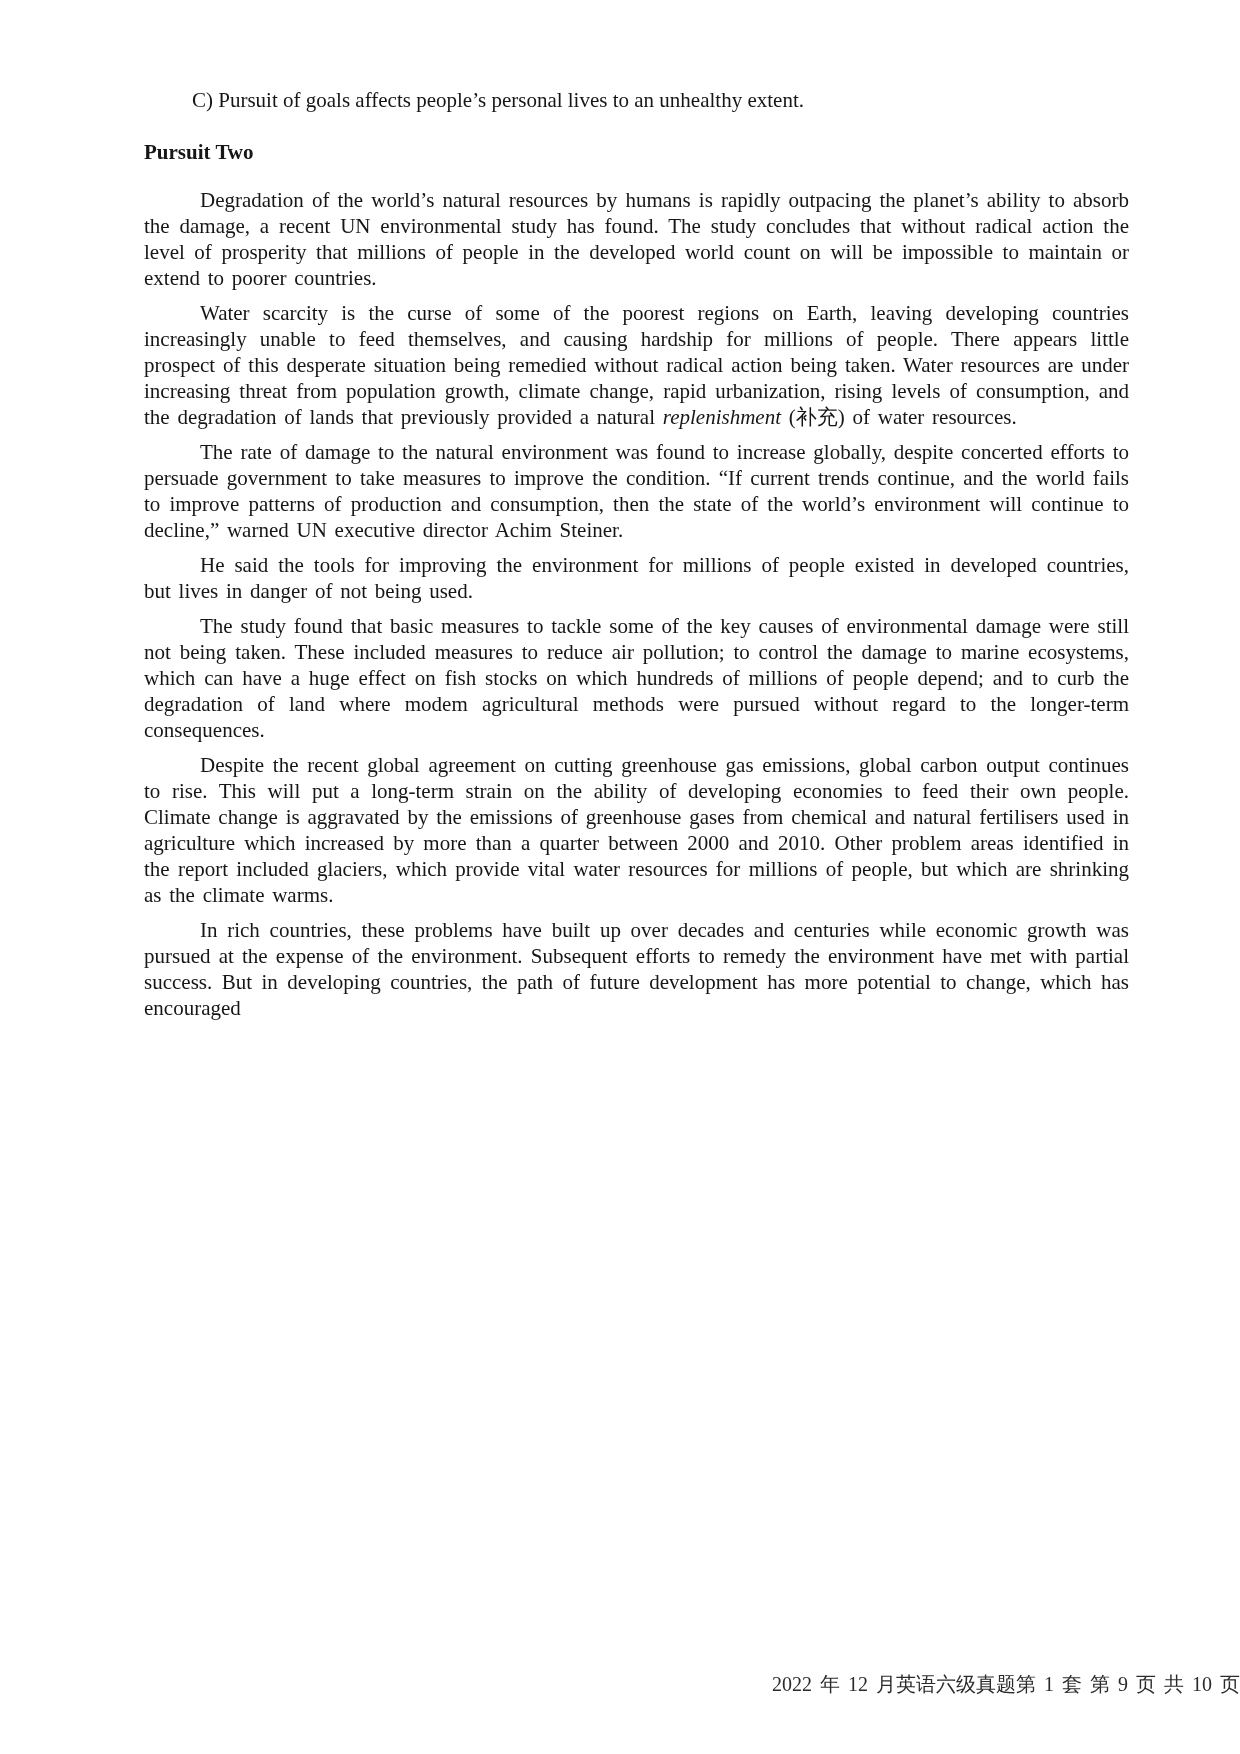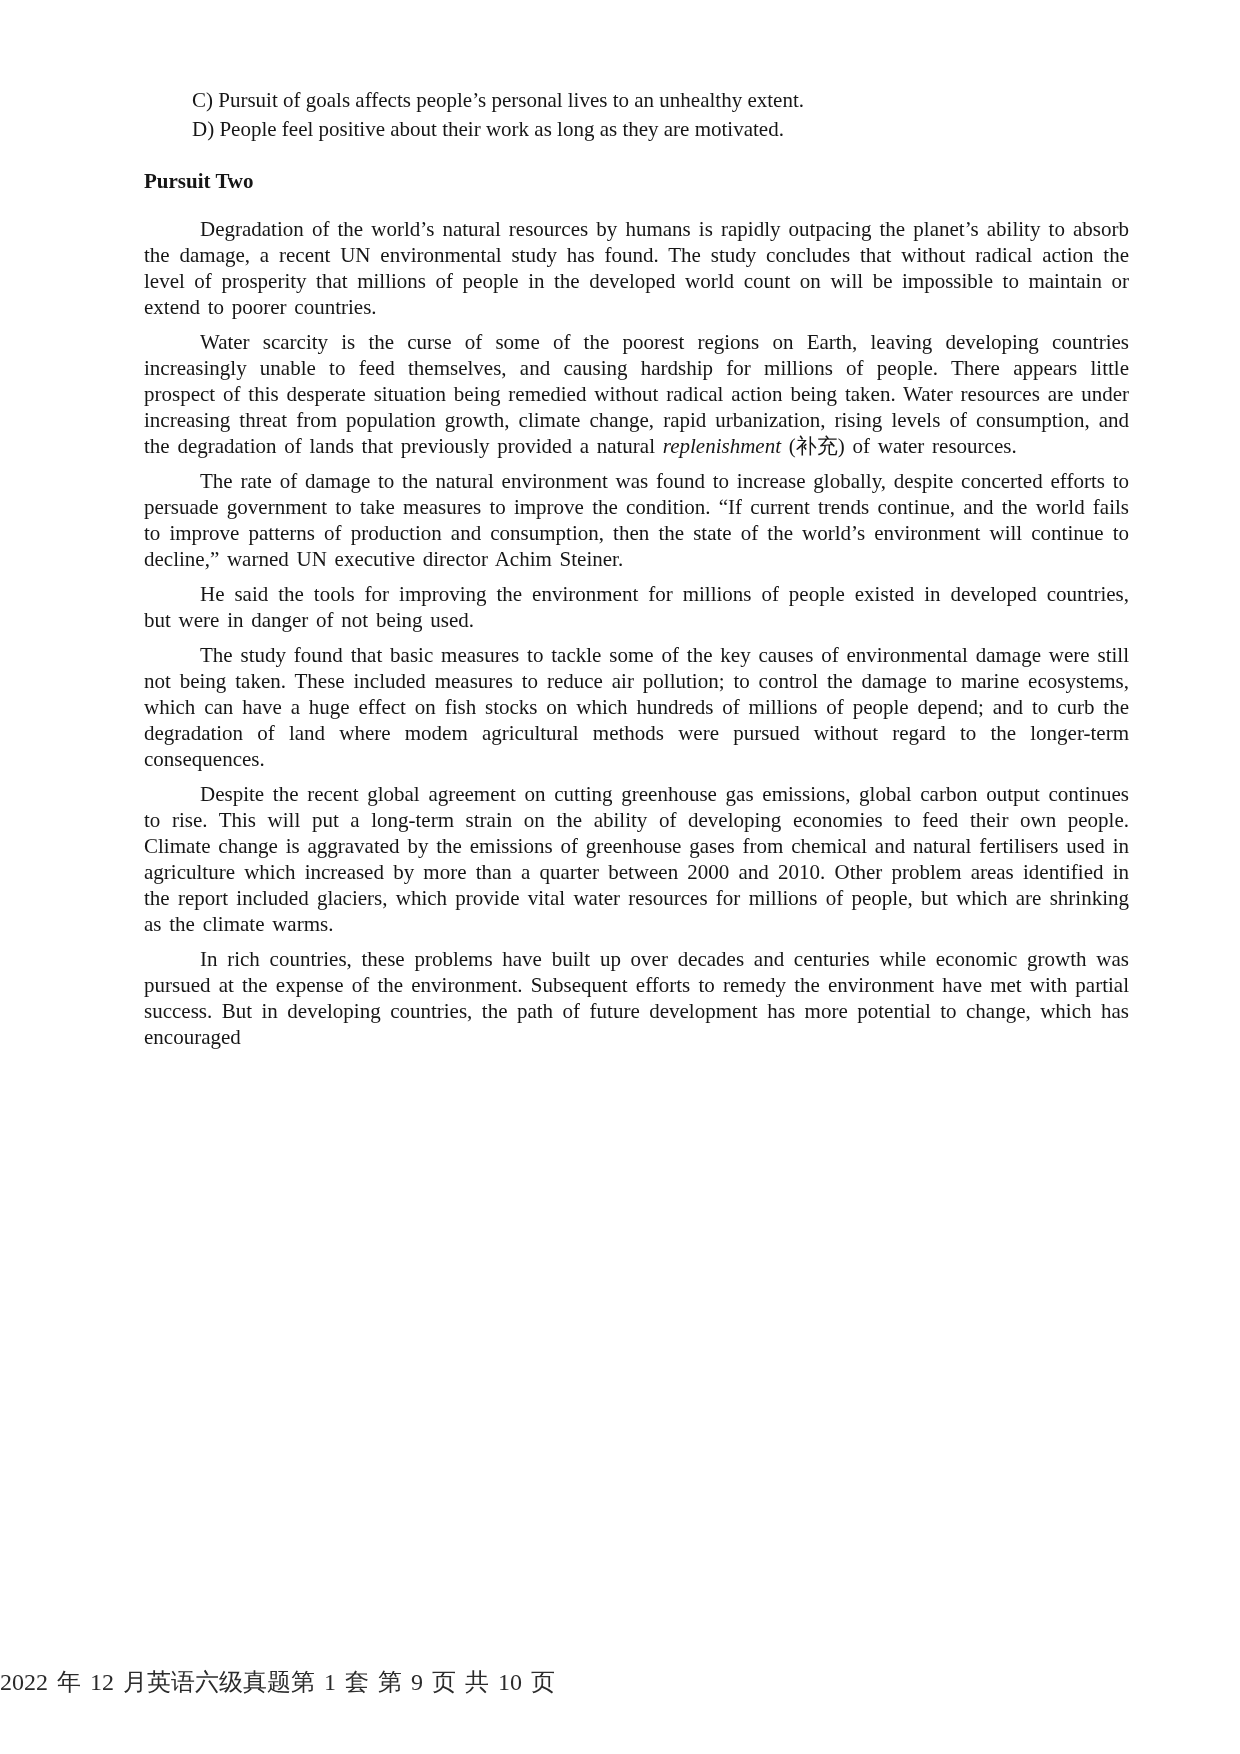--- a/index.html
+++ b/index.html
@@ -51,47 +51,46 @@
     margin-top: 14px;
   }
   .gloss-word {
     font-style: italic;
   }
   .footer {
     position: absolute;
     left: 0;
     right: 0;
     bottom: 56px;
-    text-align: left;
-    font-size: 24px;
+    text-align: right;
+    font-size: 20px;
     color: #2b2b2b;
     word-spacing: 3px;
   }
 </style>
 </head>
 <body>
 
 <div class="page">
 
   <div class="options">
     <p class="option">C) Pursuit of goals affects people’s personal lives to an unhealthy extent.</p>
-    <p class="option">D) People feel positive about their work as long as they are motivated.</p>
   </div>
 
   <div class="heading-block">
     <p class="heading">Pursuit Two</p>
   </div>
 
   <p class="para">Degradation of the world’s natural resources by humans is rapidly outpacing the planet’s ability to absorb the damage, a recent UN environmental study has found. The study concludes that without radical action the level of prosperity that millions of people in the developed world count on will be impossible to maintain or extend to poorer countries.</p>
 
   <p class="para"><span>Water scarcity is the curse of some of the poorest regions on Earth, leaving developing countries increasingly unable to feed themselves, and causing hardship for millions of people. There appears little prospect of this desperate situation being remedied without radical action being taken. Water resources are under increasing threat from population growth, climate change, rapid urbanization, rising levels of consumption, and the degradation of lands that previously provided a natural </span><em class="gloss-word">replenishment</em><span> (补充) of water resources.</span></p>
 
   <p class="para">The rate of damage to the natural environment was found to increase globally, despite concerted efforts to persuade government to take measures to improve the condition. “If current trends continue, and the world fails to improve patterns of production and consumption, then the state of the world’s environment will continue to decline,” warned UN executive director Achim Steiner.</p>
 
-  <p class="para">He said the tools for improving the environment for millions of people existed in developed countries, but were in danger of not being used.</p>
+  <p class="para">He said the tools for improving the environment for millions of people existed in developed countries, but lives in danger of not being used.</p>
 
   <p class="para">The study found that basic measures to tackle some of the key causes of environmental damage were still not being taken. These included measures to reduce air pollution; to control the damage to marine ecosystems, which can have a huge effect on fish stocks on which hundreds of millions of people depend; and to curb the degradation of land where modem agricultural methods were pursued without regard to the longer-term consequences.</p>
 
   <p class="para">Despite the recent global agreement on cutting greenhouse gas emissions, global carbon output continues to rise. This will put a long-term strain on the ability of developing economies to feed their own people. Climate change is aggravated by the emissions of greenhouse gases from chemical and natural fertilisers used in agriculture which increased by more than a quarter between 2000 and 2010. Other problem areas identified in the report included glaciers, which provide vital water resources for millions of people, but which are shrinking as the climate warms.</p>
 
   <p class="para">In rich countries, these problems have built up over decades and centuries while economic growth was pursued at the expense of the environment. Subsequent efforts to remedy the environment have met with partial success. But in developing countries, the path of future development has more potential to change, which has encouraged</p>
 
   <div class="footer">2022 年 12 月英语六级真题第 1 套 第 9 页 共 10 页</div>
 
 </div>

